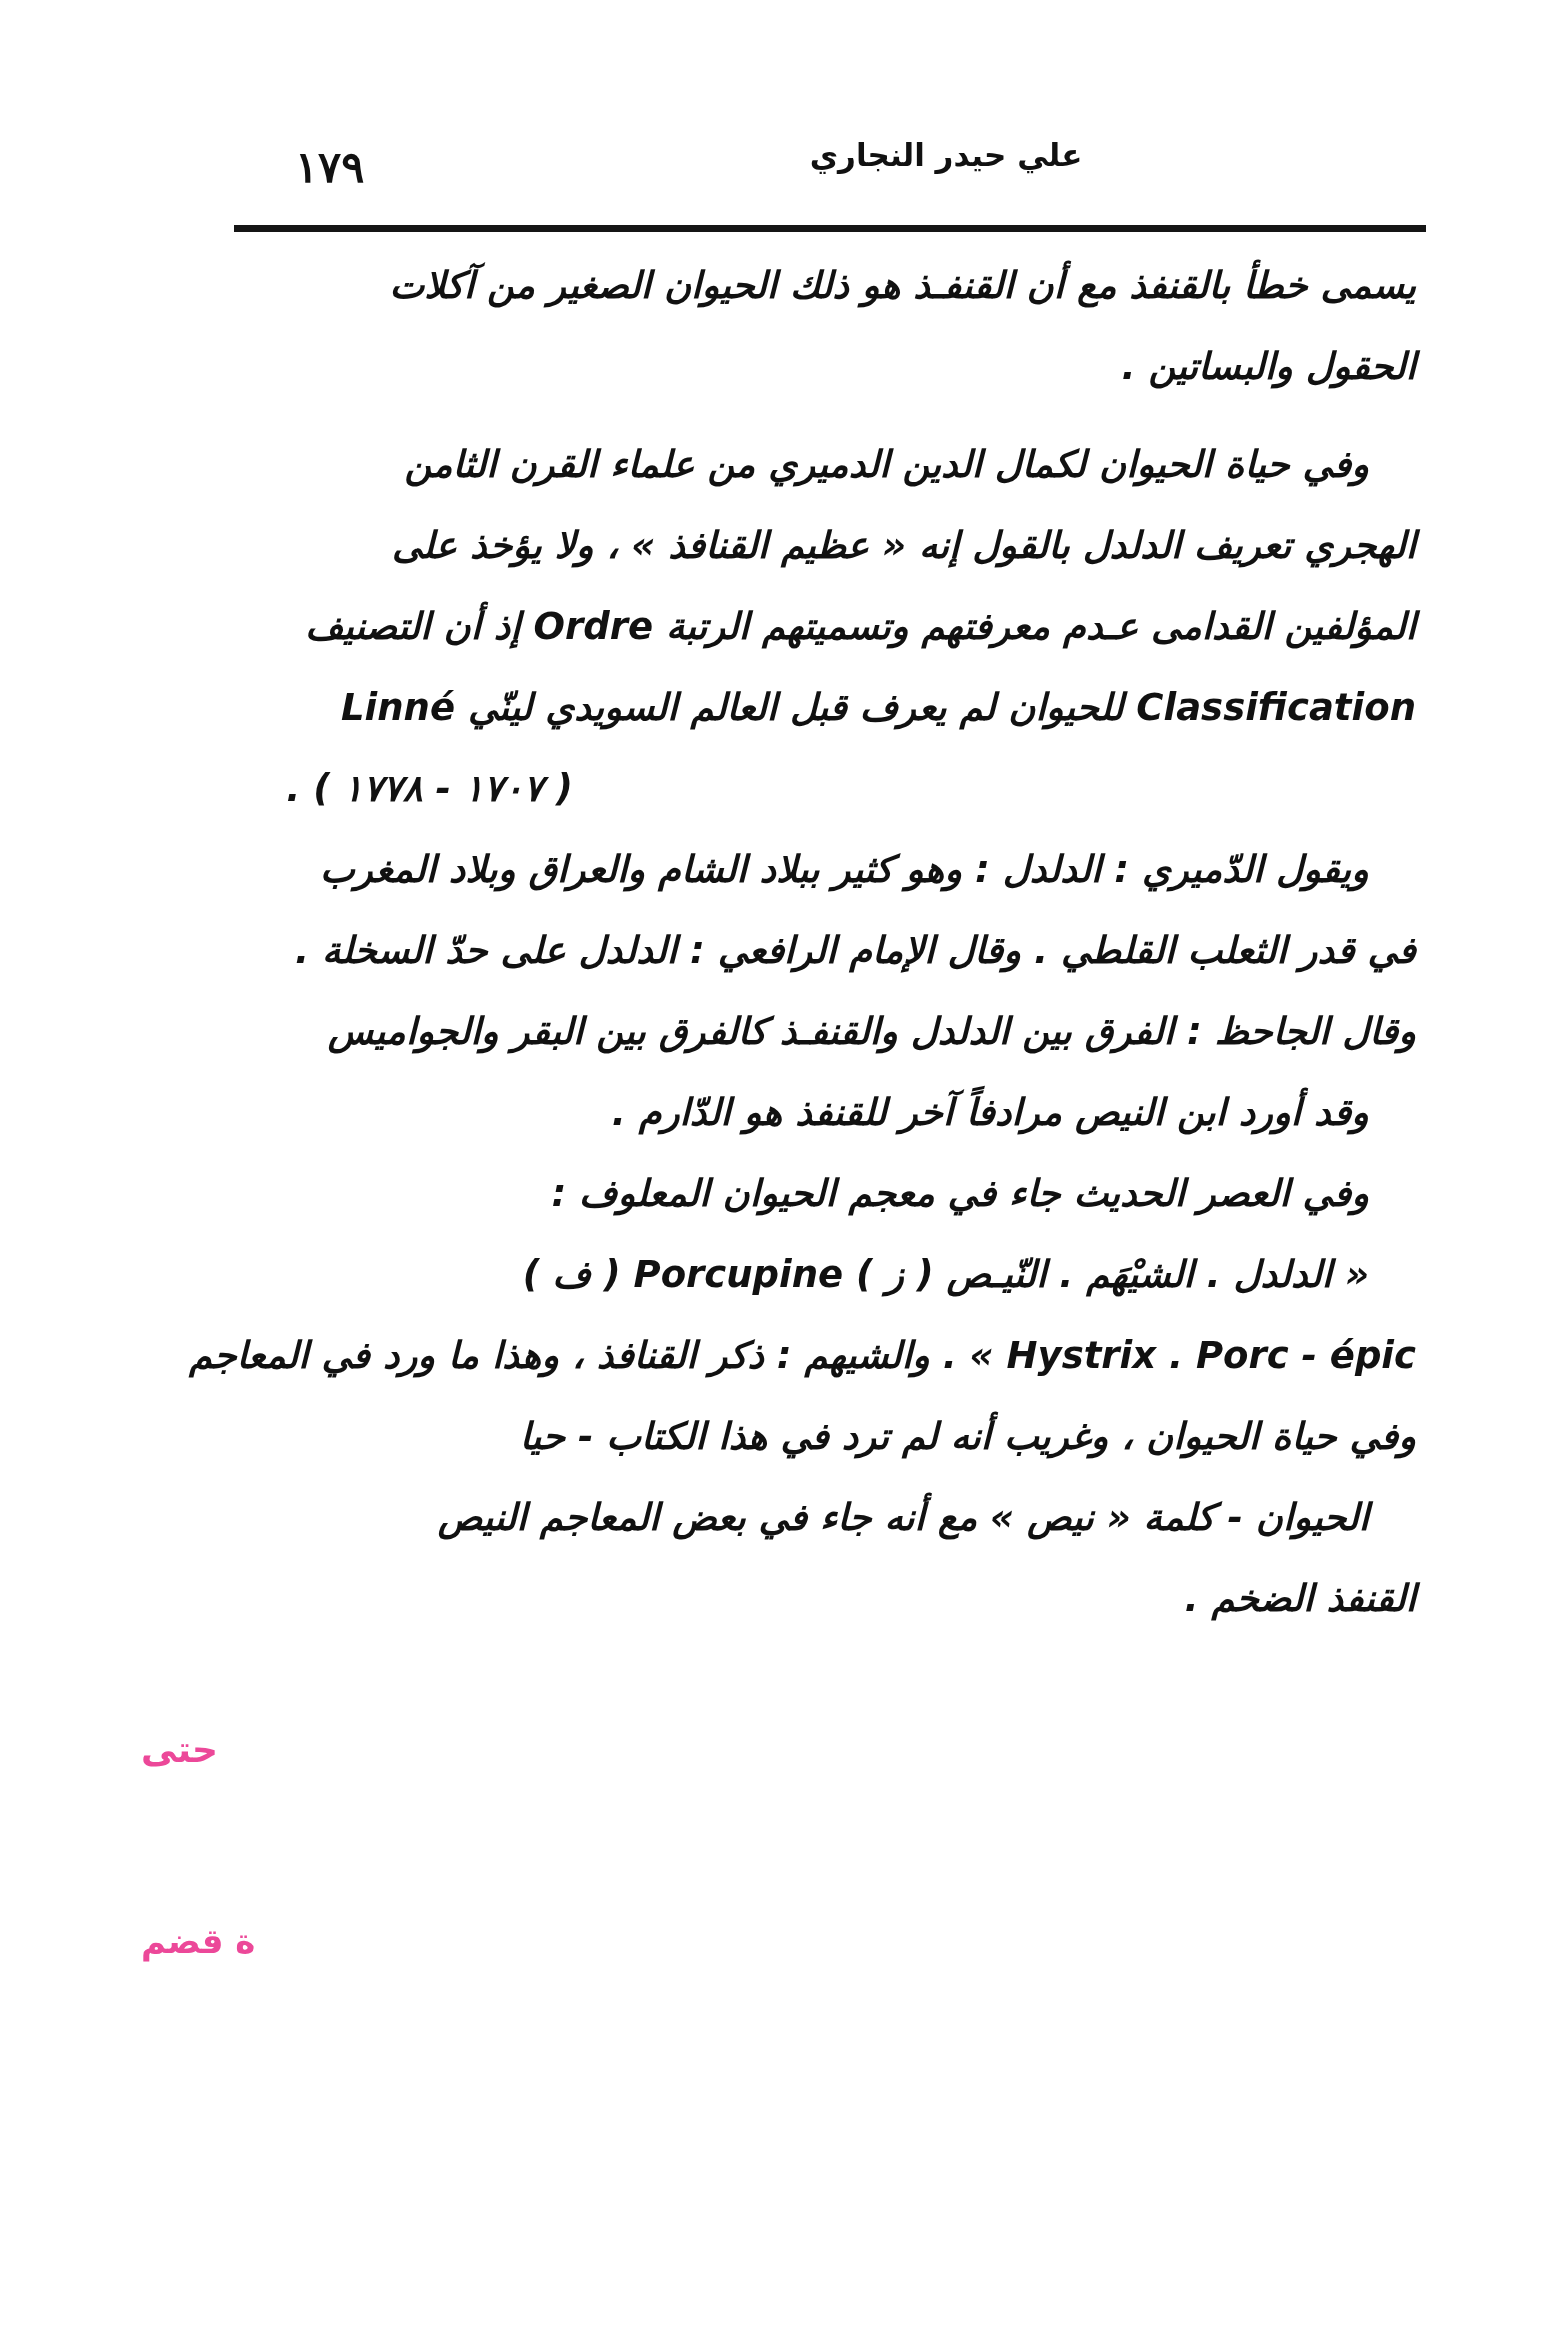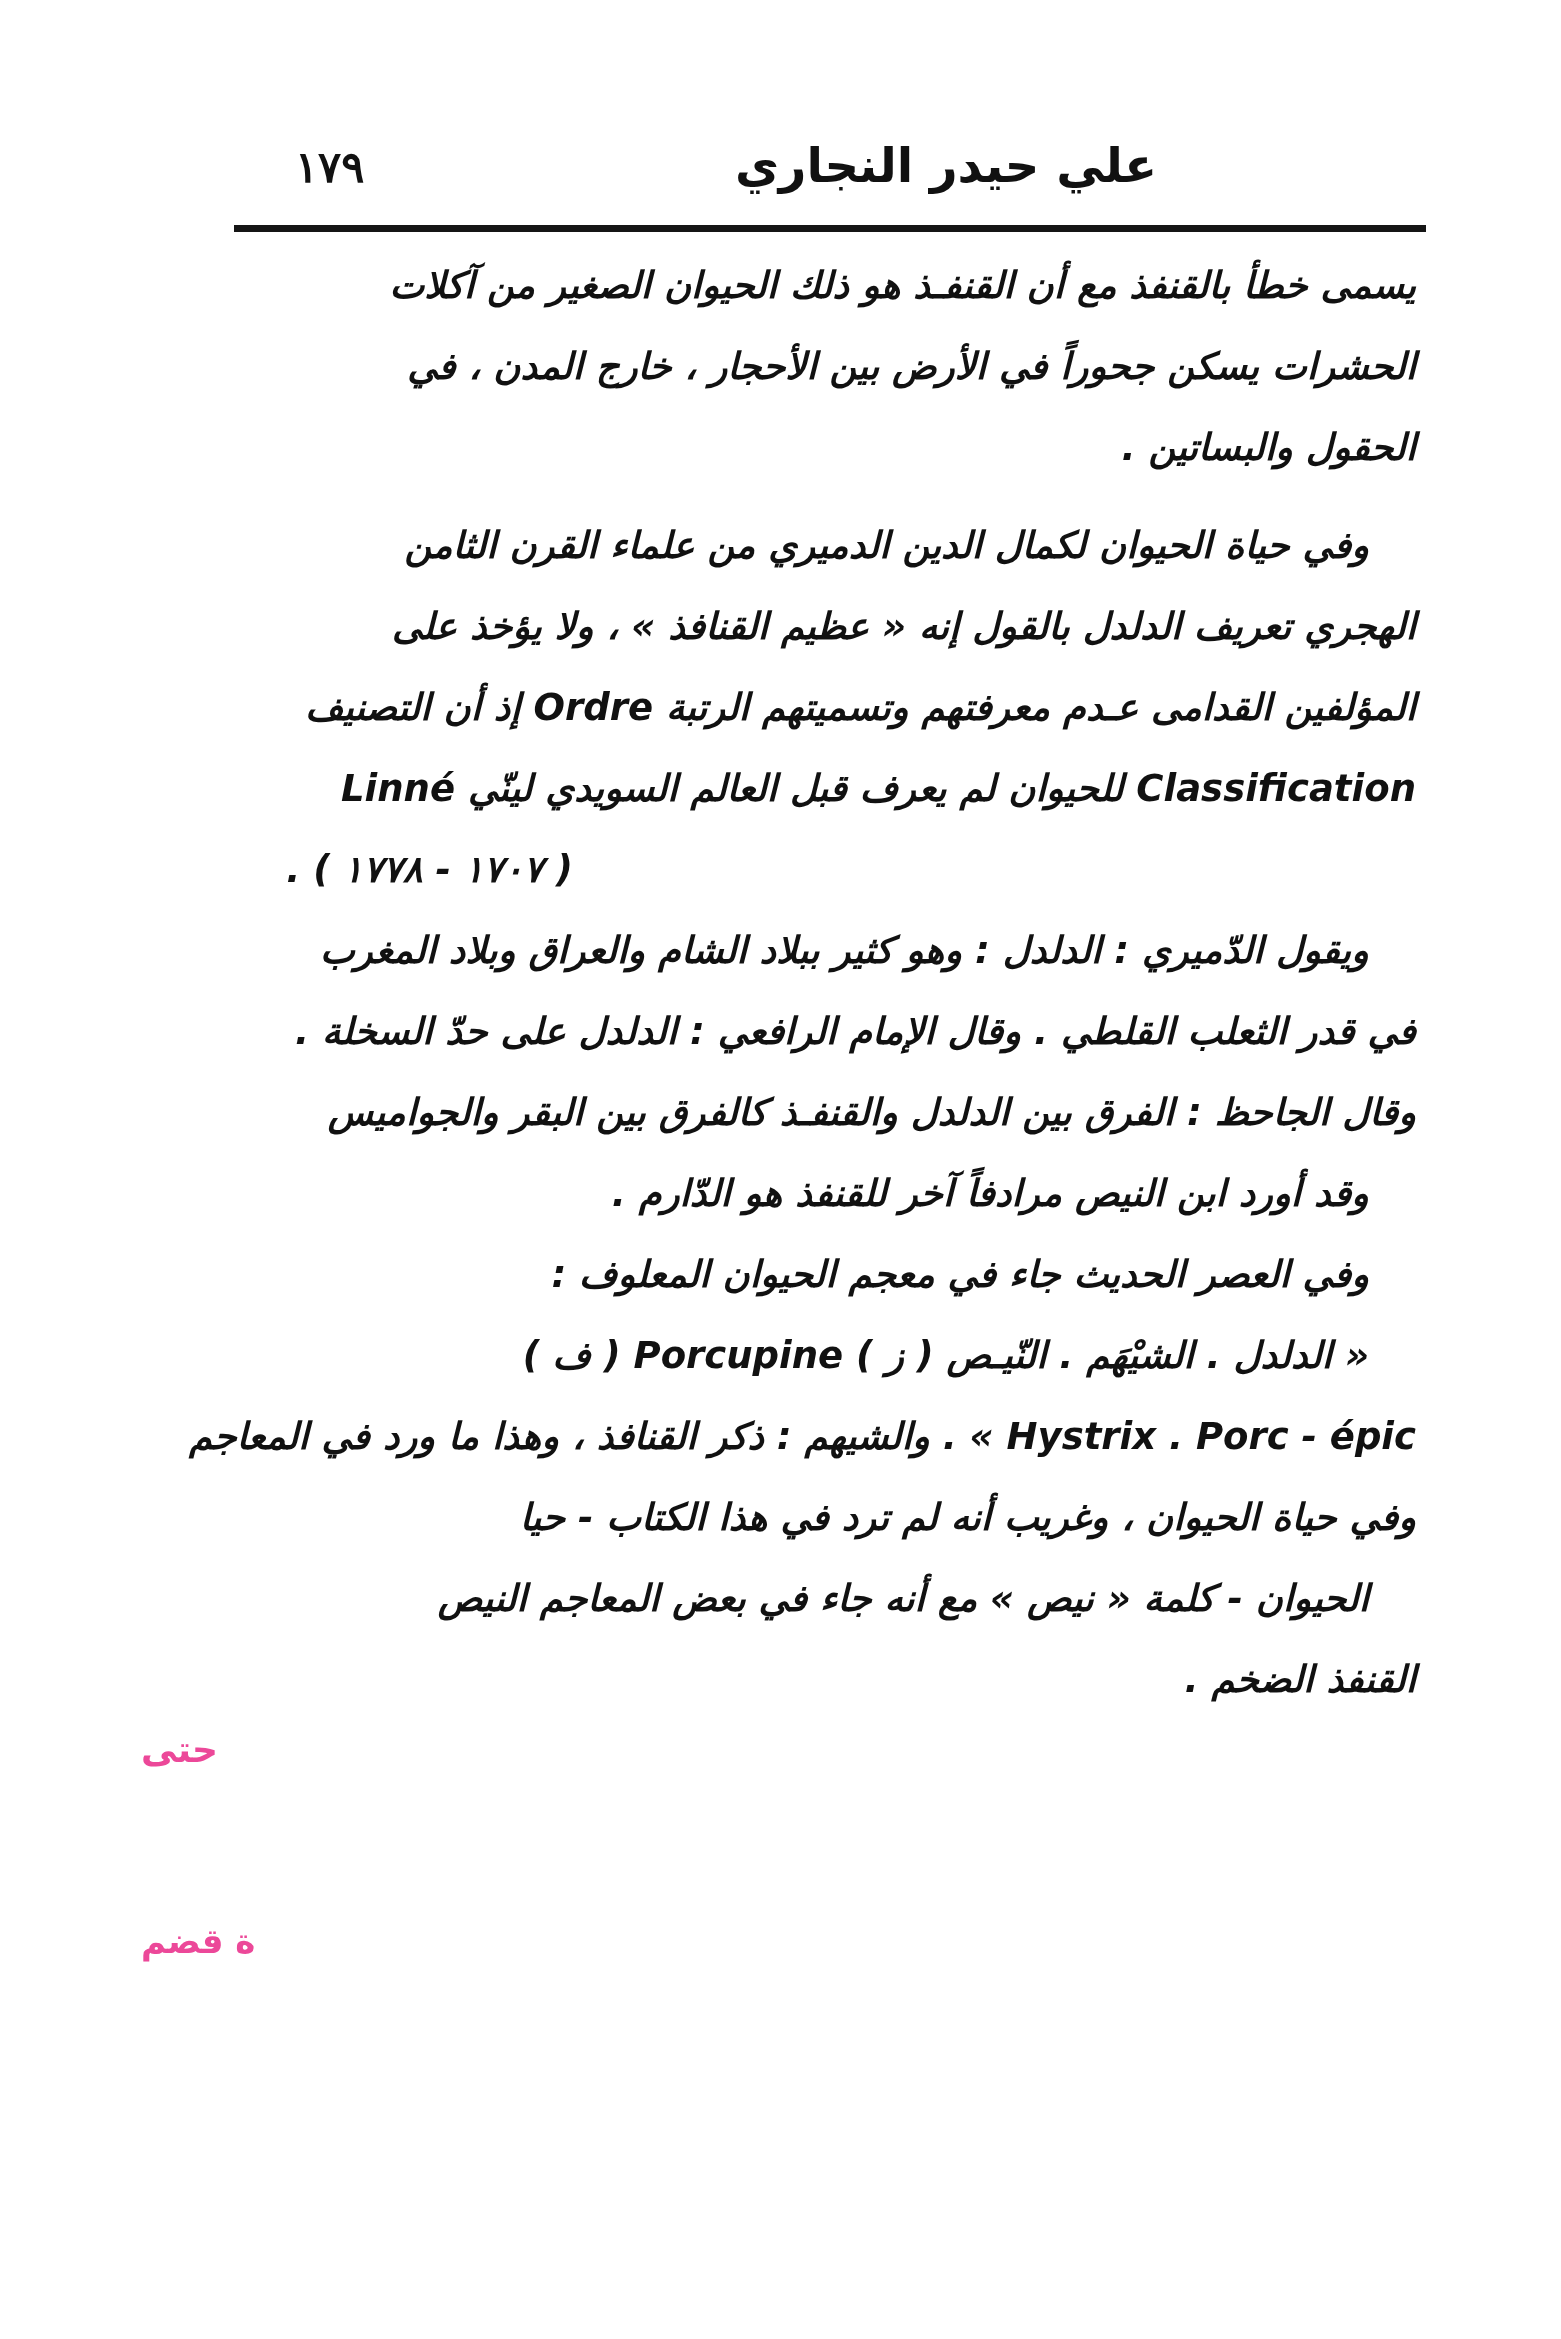--- a/index.html
+++ b/index.html
@@ -39,21 +39,21 @@
       letter-spacing: 0.9px;
     }
     .running-title {
       position: absolute;
       left: 0;
       right: 0;
       top: 5.6px;
       text-align: center;
       font-family: "DejaVu Sans", sans-serif;
       font-weight: bold;
-      font-size: 48px;
+      font-size: 31px;
       direction: rtl;
       padding-left: 234px;
     }
     .header-rule {
       position: absolute;
       left: 234px;
       top: 225px;
       width: 1192px;
       height: 6.6px;
       background: #151515;
@@ -97,21 +97,20 @@
     <span class="page-number">١٧٩</span>
     <span class="running-title">علي حيدر النجاري</span>
   </div>
 
   <div class="header-rule"></div>
 
   <div class="body-text">
 
     <p class="para">
       <span class="line">يسمى خطأ بالقنفذ مع أن القنفـذ هو ذلك الحيوان الصغير من آكلات</span>
-      <span class="line">الحشرات يسكن جحوراً في الأرض بين الأحجار ، خارج المدن ، في</span>
       <span class="line">الحقول والبساتين .</span>
     </p>
 
     <p class="para gap">
       <span class="line" style="padding-right:47px">وفي حياة الحيوان لكمال الدين الدميري من علماء القرن الثامن</span>
       <span class="line">الهجري تعريف الدلدل بالقول إنه « عظيم القنافذ » ، ولا يؤخذ على</span>
       <span class="line">المؤلفين القدامى عـدم معرفتهم وتسميتهم الرتبة Ordre إذ أن التصنيف</span>
       <span class="line">Classification للحيوان لم يعرف قبل العالم السويدي لينّي Linné</span>
       <span class="line" style="padding-right:843px">( ١٧٠٧ - ١٧٧٨ ) .</span>
     </p>

